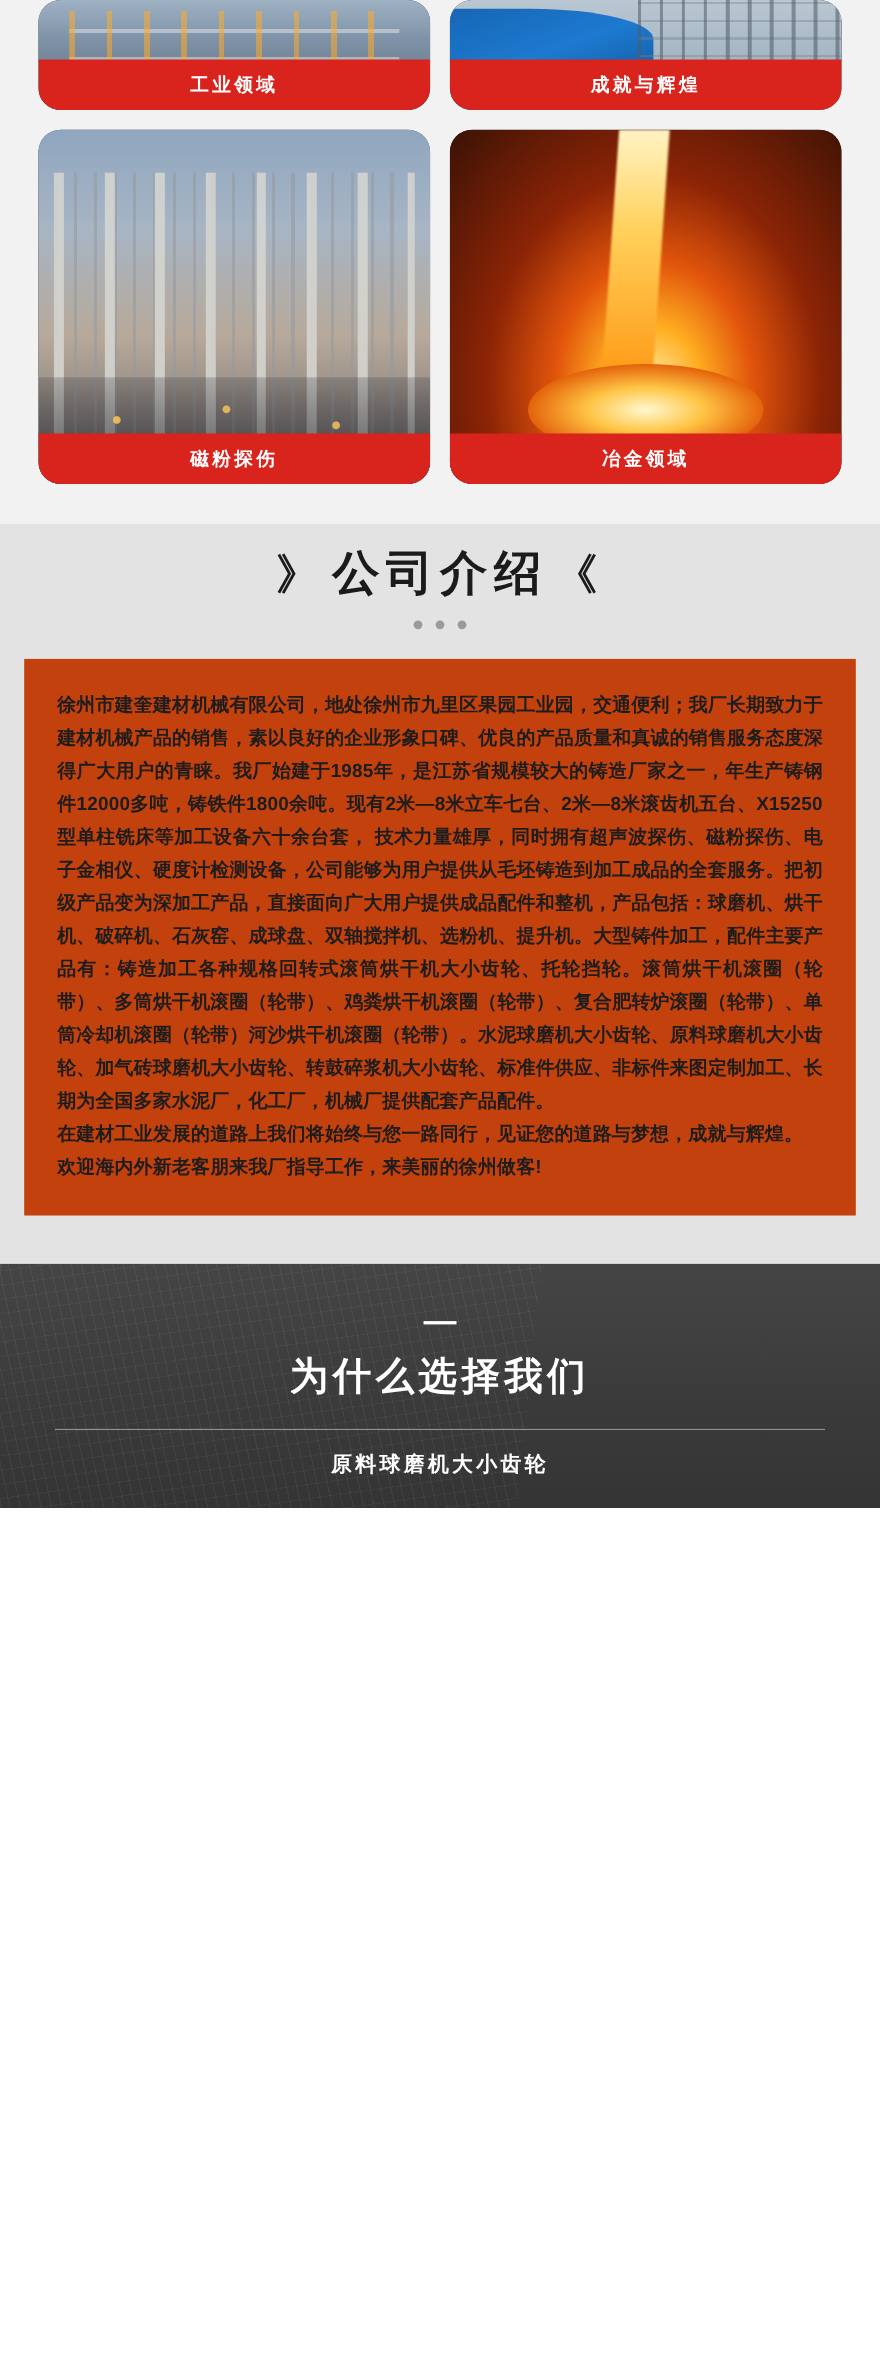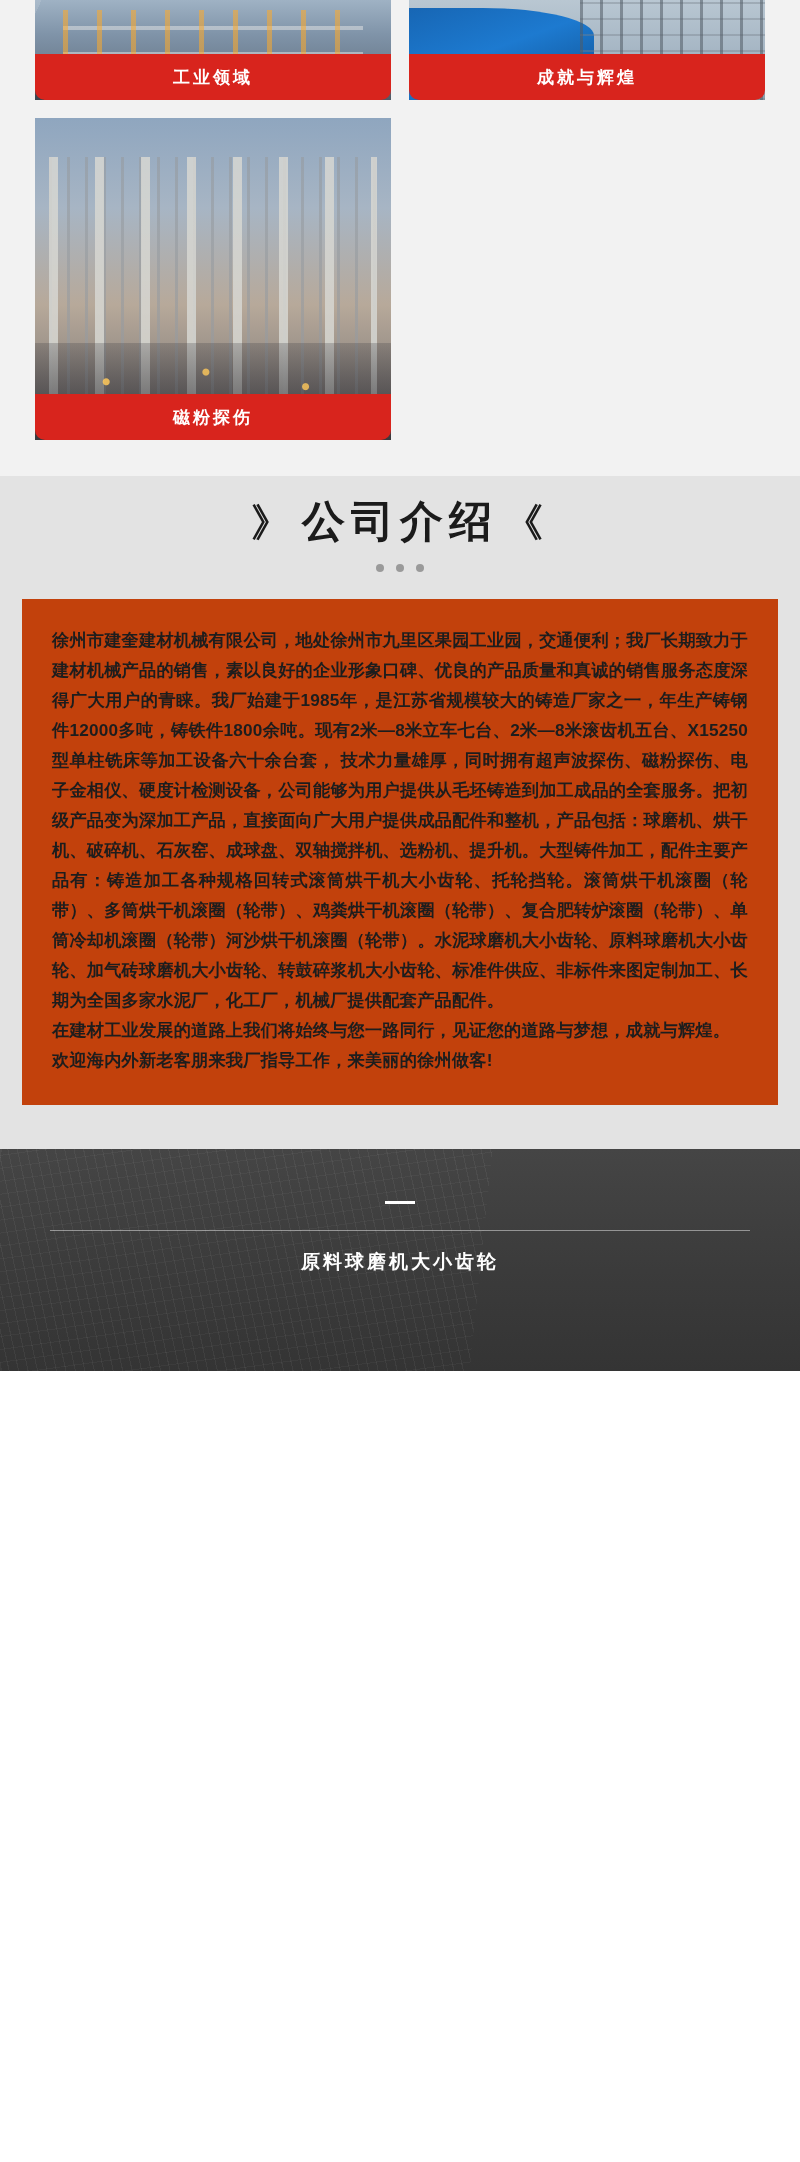--- a/index.html
+++ b/index.html
@@ -27,21 +27,21 @@
     display: grid;
     grid-template-columns: 1fr 1fr;
     gap: 18px 18px;
     padding: 0 35px;
     box-sizing: border-box;
     width: 800px;
   }
   .field-card {
     position: relative;
     height: 322px;
-    border-radius: 0;
+    border-radius: 20px;
     overflow: hidden;
     background: #2b3038;
   }
   .field-card.short {
     height: 100px;
   }
   .field-photo {
     position: absolute;
     inset: 0;
   }
@@ -289,20 +289,24 @@
       <div class="field-card short">
         <div class="field-photo ph-power"></div>
         <div class="field-caption">成就与辉煌</div>
       </div>
 
       <div class="field-card">
         <div class="field-photo ph-chem"></div>
         <div class="field-caption">磁粉探伤</div>
       </div>
 
+      <div class="field-card">
+        <div class="field-photo ph-metal"></div>
+        <div class="field-caption">冶金领域</div>
+      </div>
 
     </div>
   </section>
 
   <section class="intro-section">
     <div class="intro-title-wrap">
       <div class="intro-title">
         <span class="bracket">》</span><span>公司介绍</span><span class="bracket">《</span>
       </div>
       <div class="intro-dots">
@@ -315,18 +319,19 @@
       <div class="intro-text">徐州市建奎建材机械有限公司，地处徐州市九里区果园工业园，交通便利；我厂长期致力于建材机械产品的销售，素以良好的企业形象口碑、优良的产品质量和真诚的销售服务态度深得广大用户的青睐。我厂始建于1985年，是江苏省规模较大的铸造厂家之一，年生产铸钢件12000多吨，铸铁件1800余吨。现有2米—8米立车七台、2米—8米滚齿机五台、X15250型单柱铣床等加工设备六十余台套， 技术力量雄厚，同时拥有超声波探伤、磁粉探伤、电子金相仪、硬度计检测设备，公司能够为用户提供从毛坯铸造到加工成品的全套服务。把初级产品变为深加工产品，直接面向广大用户提供成品配件和整机，产品包括：球磨机、烘干机、破碎机、石灰窑、成球盘、双轴搅拌机、选粉机、提升机。大型铸件加工，配件主要产品有：铸造加工各种规格回转式滚筒烘干机大小齿轮、托轮挡轮。滚筒烘干机滚圈（轮带）、多筒烘干机滚圈（轮带）、鸡粪烘干机滚圈（轮带）、复合肥转炉滚圈（轮带）、单筒冷却机滚圈（轮带）河沙烘干机滚圈（轮带）。水泥球磨机大小齿轮、原料球磨机大小齿轮、加气砖球磨机大小齿轮、转鼓碎浆机大小齿轮、标准件供应、非标件来图定制加工、长期为全国多家水泥厂，化工厂，机械厂提供配套产品配件。
 在建材工业发展的道路上我们将始终与您一路同行，见证您的道路与梦想，成就与辉煌。
 欢迎海内外新老客朋来我厂指导工作，来美丽的徐州做客!</div>
     </div>
   </section>
 
   <section class="why-section">
     <div class="why-bg"></div>
     <div class="why-inner">
       <div class="why-dash"></div>
+      <div class="why-title">为什么选择我们</div>
       <div class="why-rule"></div>
       <div class="why-sub">原料球磨机大小齿轮</div>
     </div>
   </section>
 
 </div>
 
 </body></html>

